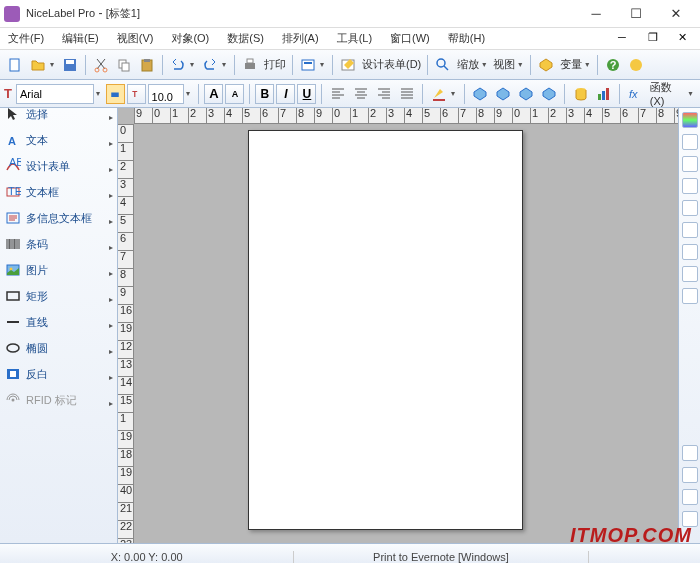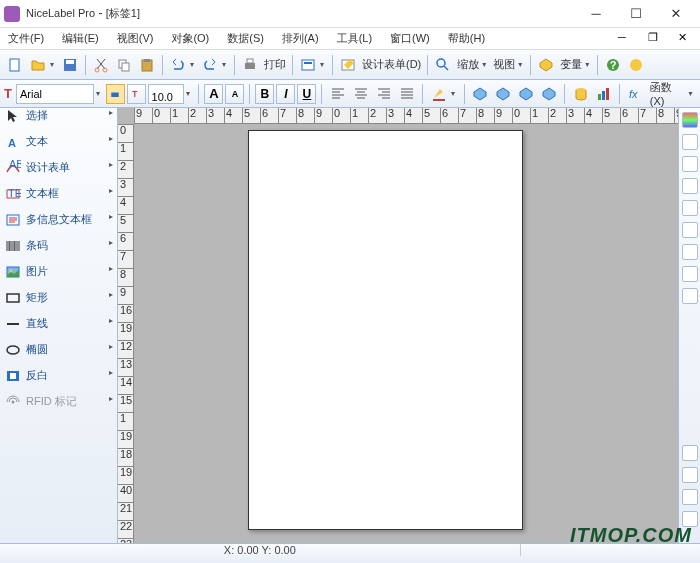--- a/index.html
+++ b/index.html
@@ -19,35 +19,35 @@
 .tsep{width:1px;height:20px;background:#a9bdd6;margin:0 3px}
 .tlbl{padding:0 2px;color:#333;display:flex;align-items:center;gap:2px}
 .tarr{width:8px;font-size:8px;color:#555}
 .fmtbar{height:28px;background:linear-gradient(#fafcfe,#e8eef7);border-bottom:1px solid #a9bdd6;display:flex;align-items:center;padding:0 4px;gap:2px}
 .fontname{width:82px;height:20px;border:1px solid #a9bdd6;background:#fff;padding:0 3px;display:flex;align-items:center}
 .fontsize{width:38px;height:20px;border:1px solid #a9bdd6;background:#fff;padding:0 3px;display:flex;align-items:flex-end}
 .ibtn{width:20px;height:20px;border:1px solid #a9bdd6;background:linear-gradient(#fff,#e8eef7);display:flex;align-items:center;justify-content:center;font-weight:bold;font-size:12px}
 .ibtn.act{background:#ffe8a6;border-color:#e8a93c}
 .main{display:flex;height:calc(100% - 128px)}
 .sidebar{width:118px;background:linear-gradient(#fafcfe,#e8eef7);border-right:1px solid #a9bdd6;display:flex;flex-direction:column}
-.sitem{height:26px;display:flex;align-items:flex-start;padding:0 4px;gap:4px;color:#1a4b8c}
+.sitem{height:26px;display:flex;align-items:flex-end;padding:12px 4px;gap:4px;color:#1a4b8c}
 .sitem .sic{width:18px;height:16px;display:flex;align-items:center;justify-content:center}
 .sitem .arr{margin-left:auto;font-size:8px;color:#555}
 .sitem.dis{color:#999}
 .canvas{flex:1;background:#b8b8b8;position:relative;overflow:hidden}
 .hruler{position:absolute;top:0;left:16px;right:0;height:16px;background:#f0f0f0;border-bottom:1px solid #888;font-size:8px;color:#333;overflow:hidden;white-space:nowrap}
 .hruler span{display:inline-block;width:18px;border-left:1px solid #888;height:16px;padding-left:1px;line-height:10px}
 .vruler{position:absolute;top:16px;left:0;width:16px;bottom:0;background:#f0f0f0;border-right:1px solid #888;font-size:8px;color:#333}
 .vruler span{display:block;height:18px;border-top:1px solid #888;padding-left:2px;line-height:10px}
 .page{position:absolute;top:22px;left:130px;width:275px;height:400px;background:#fff;border:1px solid #333;box-shadow:2px 2px 4px rgba(0,0,0,.3)}
 .rpanel{width:22px;background:linear-gradient(#fafcfe,#e8eef7);border-left:1px solid #a9bdd6;display:flex;flex-direction:column;align-items:center;padding-top:4px;gap:6px}
 .rpanel .rb{width:16px;height:16px;border:1px solid #a9bdd6;background:#fff;border-radius:2px}
-.statusbar{height:20px;background:linear-gradient(#fafcfe,#e8eef7);border-top:1px solid #a9bdd6;display:flex;align-items:flex-start;font-size:10px;color:#444}
+.statusbar{height:20px;background:linear-gradient(#fafcfe,#e8eef7);border-top:1px solid #a9bdd6;display:flex;align-items:flex-end;font-size:10px;color:#444}
 .statusbar .cell{padding:0 16px;border-right:1px solid #ccc;flex:1;text-align:center}
-.watermark{position:absolute;bottom:16px;right:8px;font-size:20px;font-weight:bold;font-style:italic;color:#14532d;letter-spacing:1px;pointer-events:none}
+.watermark{position:absolute;bottom:16px;right:8px;font-size:20px;font-weight:bold;font-style:italic;color:#b91c1c;letter-spacing:1px;pointer-events:none}
 </style>
 </head>
 <body>
 
 <div class="titlebar">
   <div class="icon"></div>
   <span class="ttl"><span>NiceLabel Pro</span> - <span>[标签1]</span></span>
   <div class="winctrl">
     <span>─</span>
     <span>☐</span>
@@ -444,16 +444,17 @@
     <div class="rb"></div>
     <div class="rb"></div>
     <div class="rb"></div>
     <div class="rb"></div>
     <div style="height:10px"></div>
   </div>
 </div>
 
 <div class="statusbar">
   <div class="cell">X: 0.00 Y: 0.00</div>
+  <div class="cell">Print to Evernote [Windows]</div>
   <div class="cell" style="flex:0.3"></div>
 </div>
 
 <div class="watermark">ITMOP.COM</div>
 
 </body></html>

